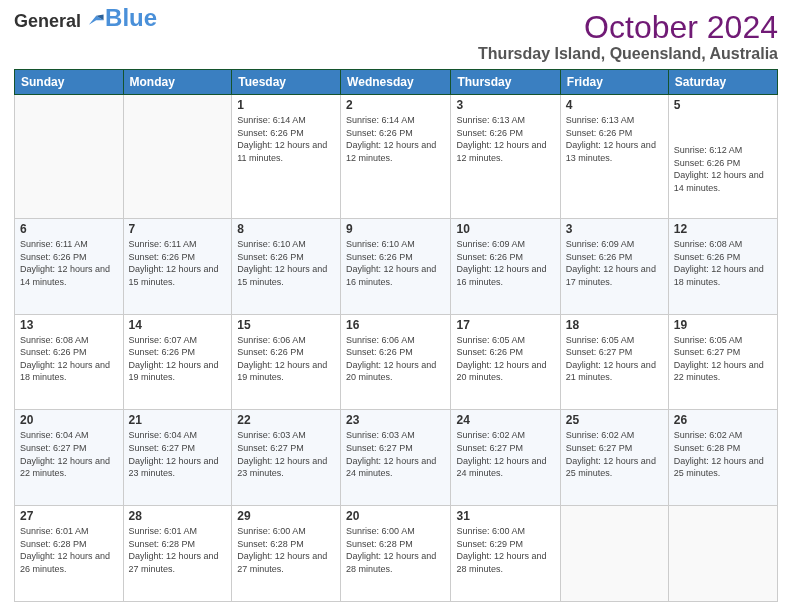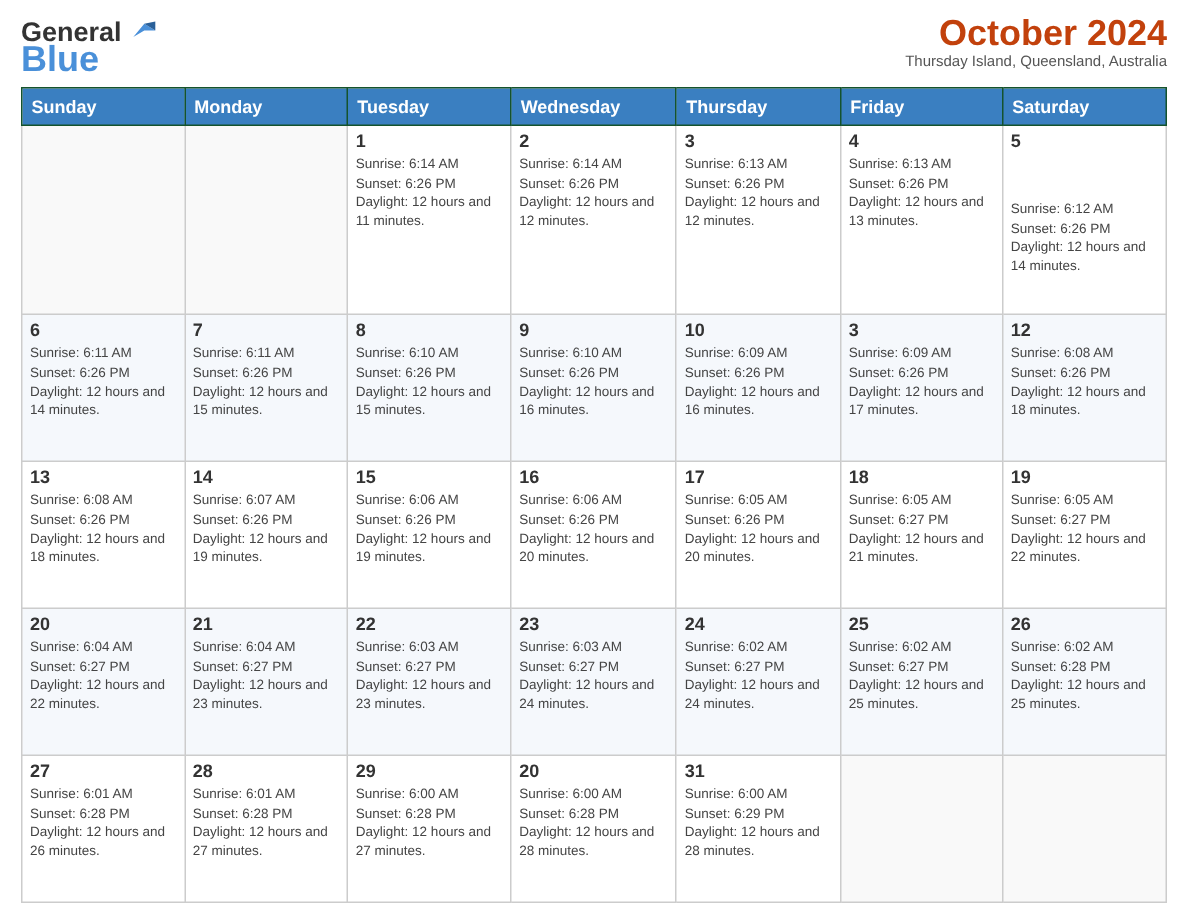--- a/index.html
+++ b/index.html
@@ -42,28 +42,29 @@
     }
     .logo-icon {
       width: 22px;
       height: 22px;
       margin-left: 2px;
     }
     .title-block {
       text-align: right;
     }
     .month-title {
-      font-size: 24px;
-      font-weight: bold;
-      color: #c2410c;
+      font-size: 32px;
+      font-weight: normal;
+      color: #701a75;
       line-height: 1.1;
     }
     .subtitle {
-      font-size: 10px;
+      font-size: 16px;
       color: #555;
+      font-weight: bold;
     }
     .calendar-table {
       width: 100%;
       border-collapse: collapse;
       flex: 1;
     }
     .calendar-table th {
       background-color: #3a7fc1;
       color: #fff;
       text-align: left;
@@ -100,21 +101,21 @@
     .empty-cell {
       background: #f9f9f9 !important;
     }
   </style>
 </head>
 <body>
 
 <div class="page">
   <div class="header">
     <div class="logo">
-      <div style="display:flex;flex-direction:column;align-items:flex-start;text-align:center;">
+      <div style="display:flex;flex-direction:row;align-items:flex-start;text-align:center;">
         <div style="display:flex;align-items:center;">
           <span class="logo-text-general">General</span>
           <svg class="logo-icon" viewBox="0 0 30 30" xmlns="http://www.w3.org/2000/svg">
             <polygon points="8,20 18,8 28,14 18,14" fill="#4a90d9"></polygon>
             <polygon points="18,8 28,14 28,6" fill="#2a6099"></polygon>
           </svg>
         </div>
         <span class="logo-text-blue" style="margin-top:-4px;">Blue</span>
       </div>
     </div>

